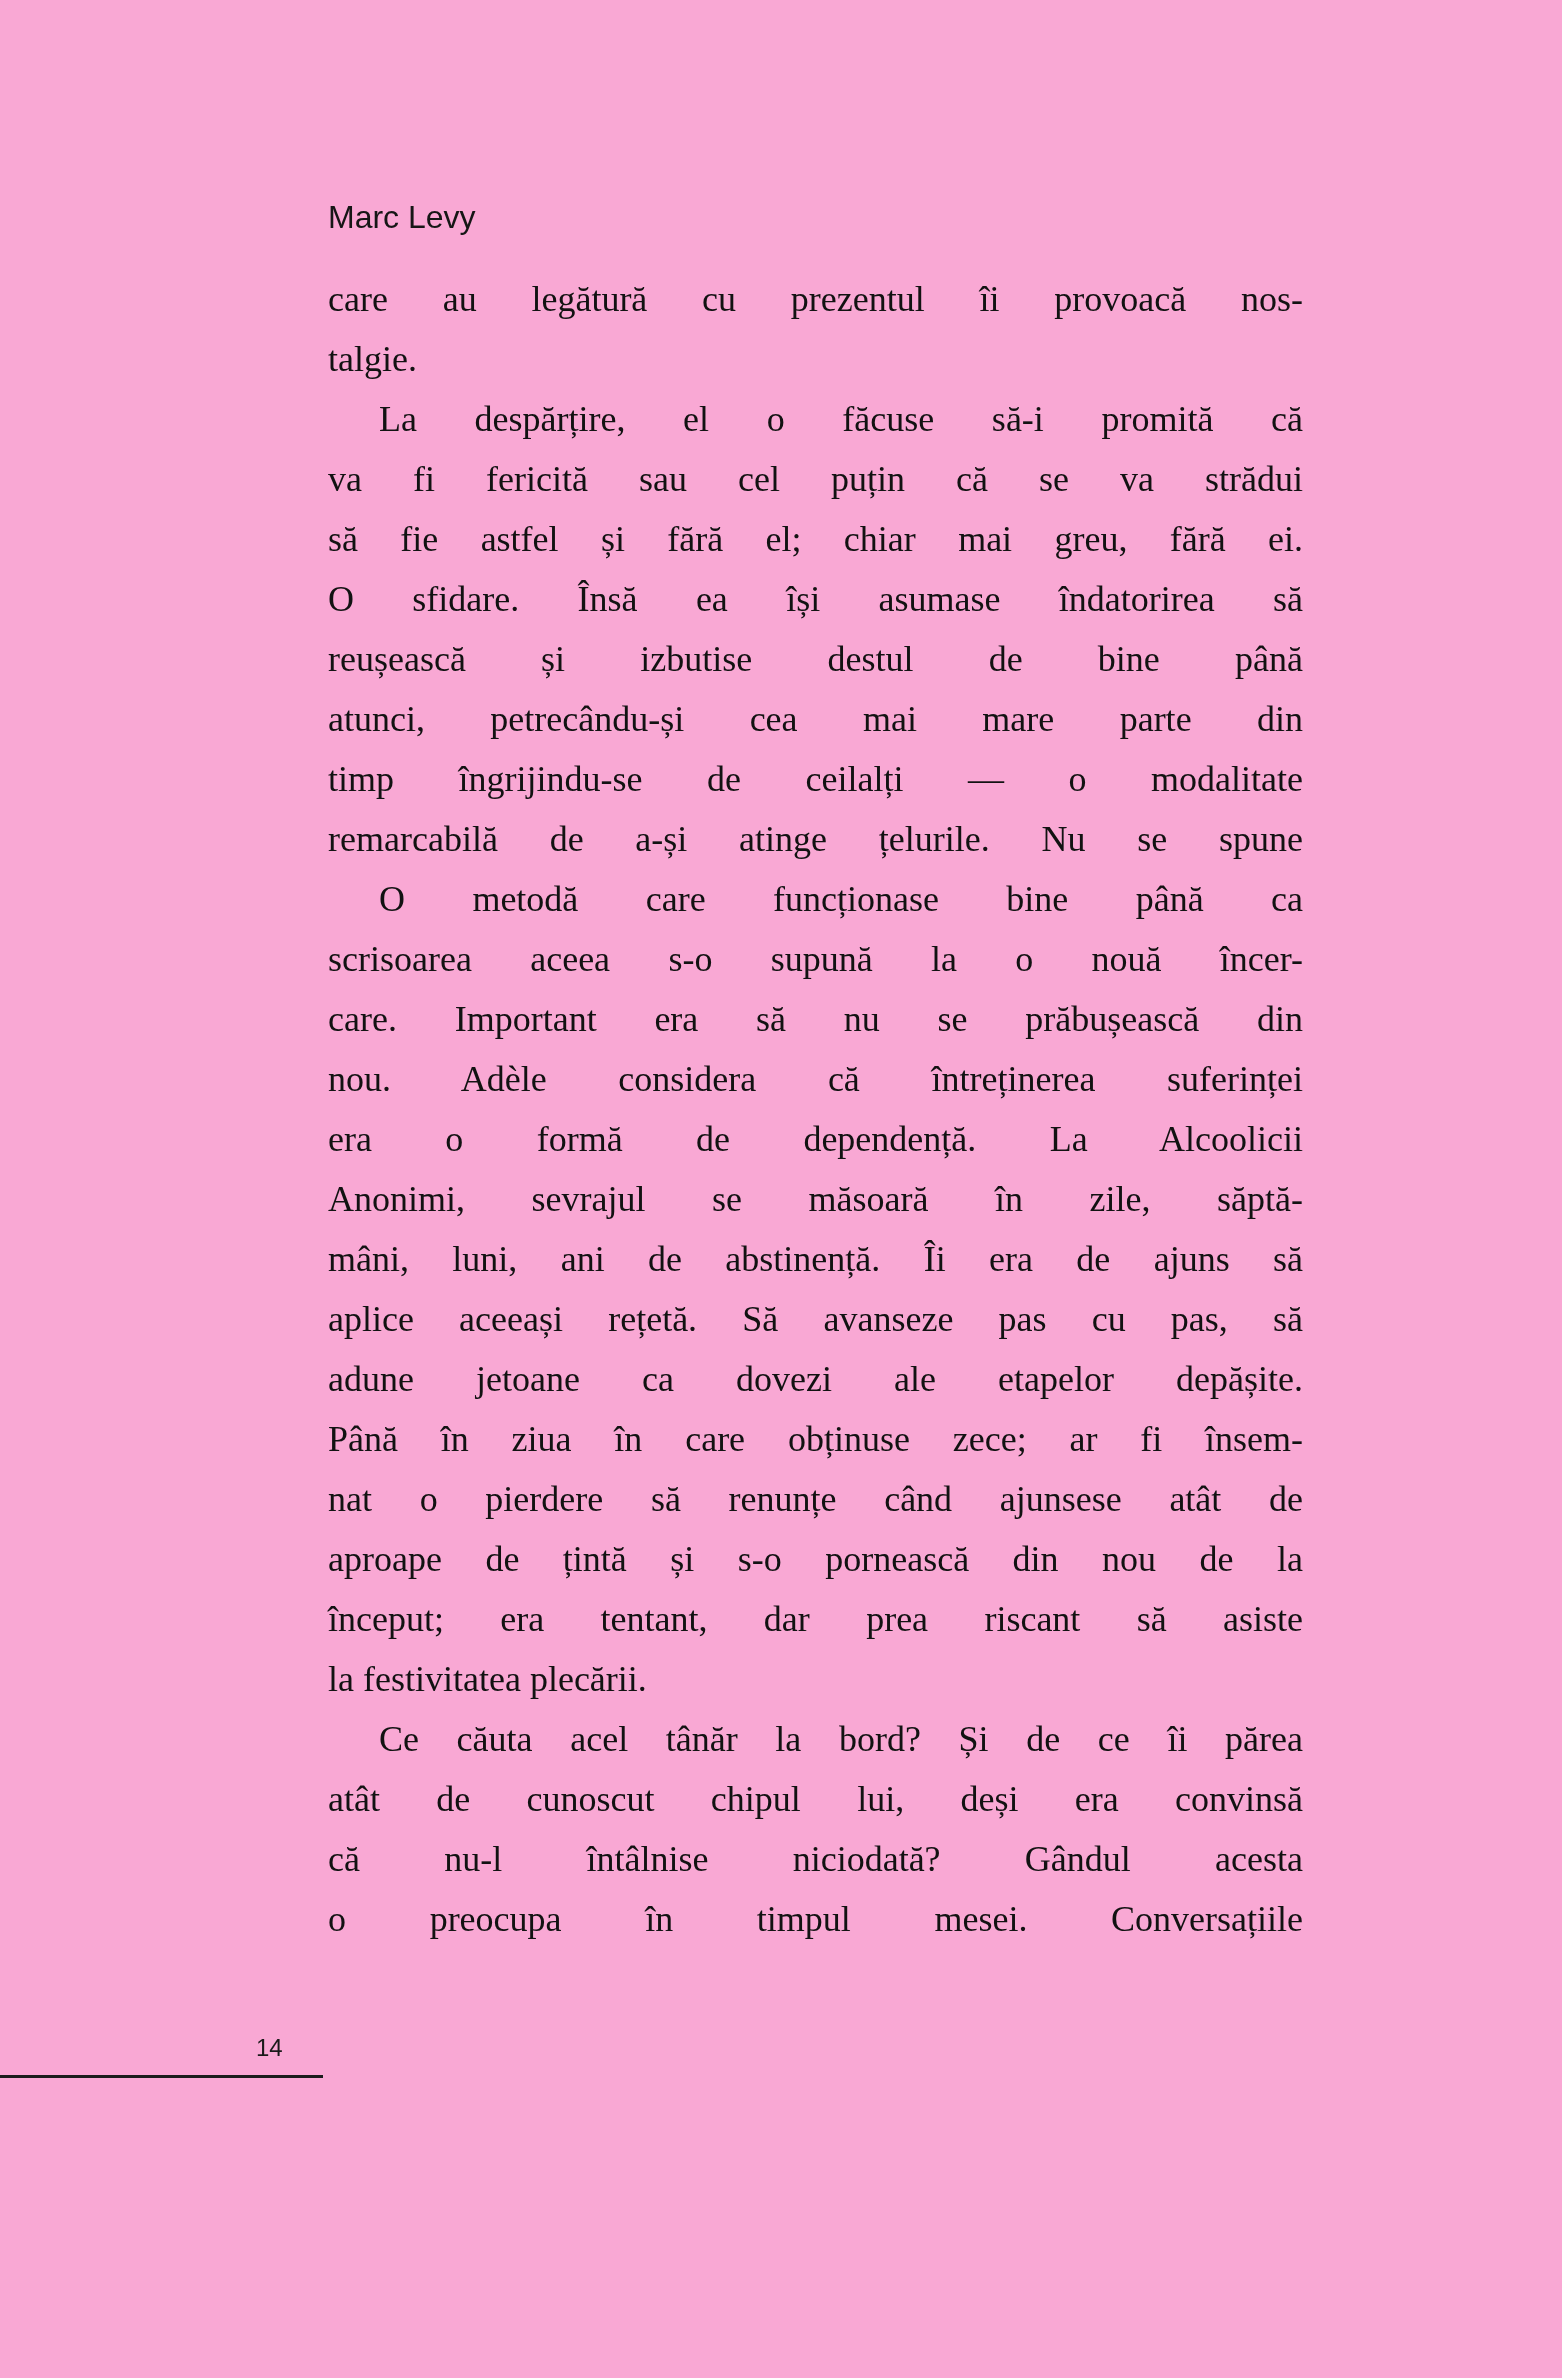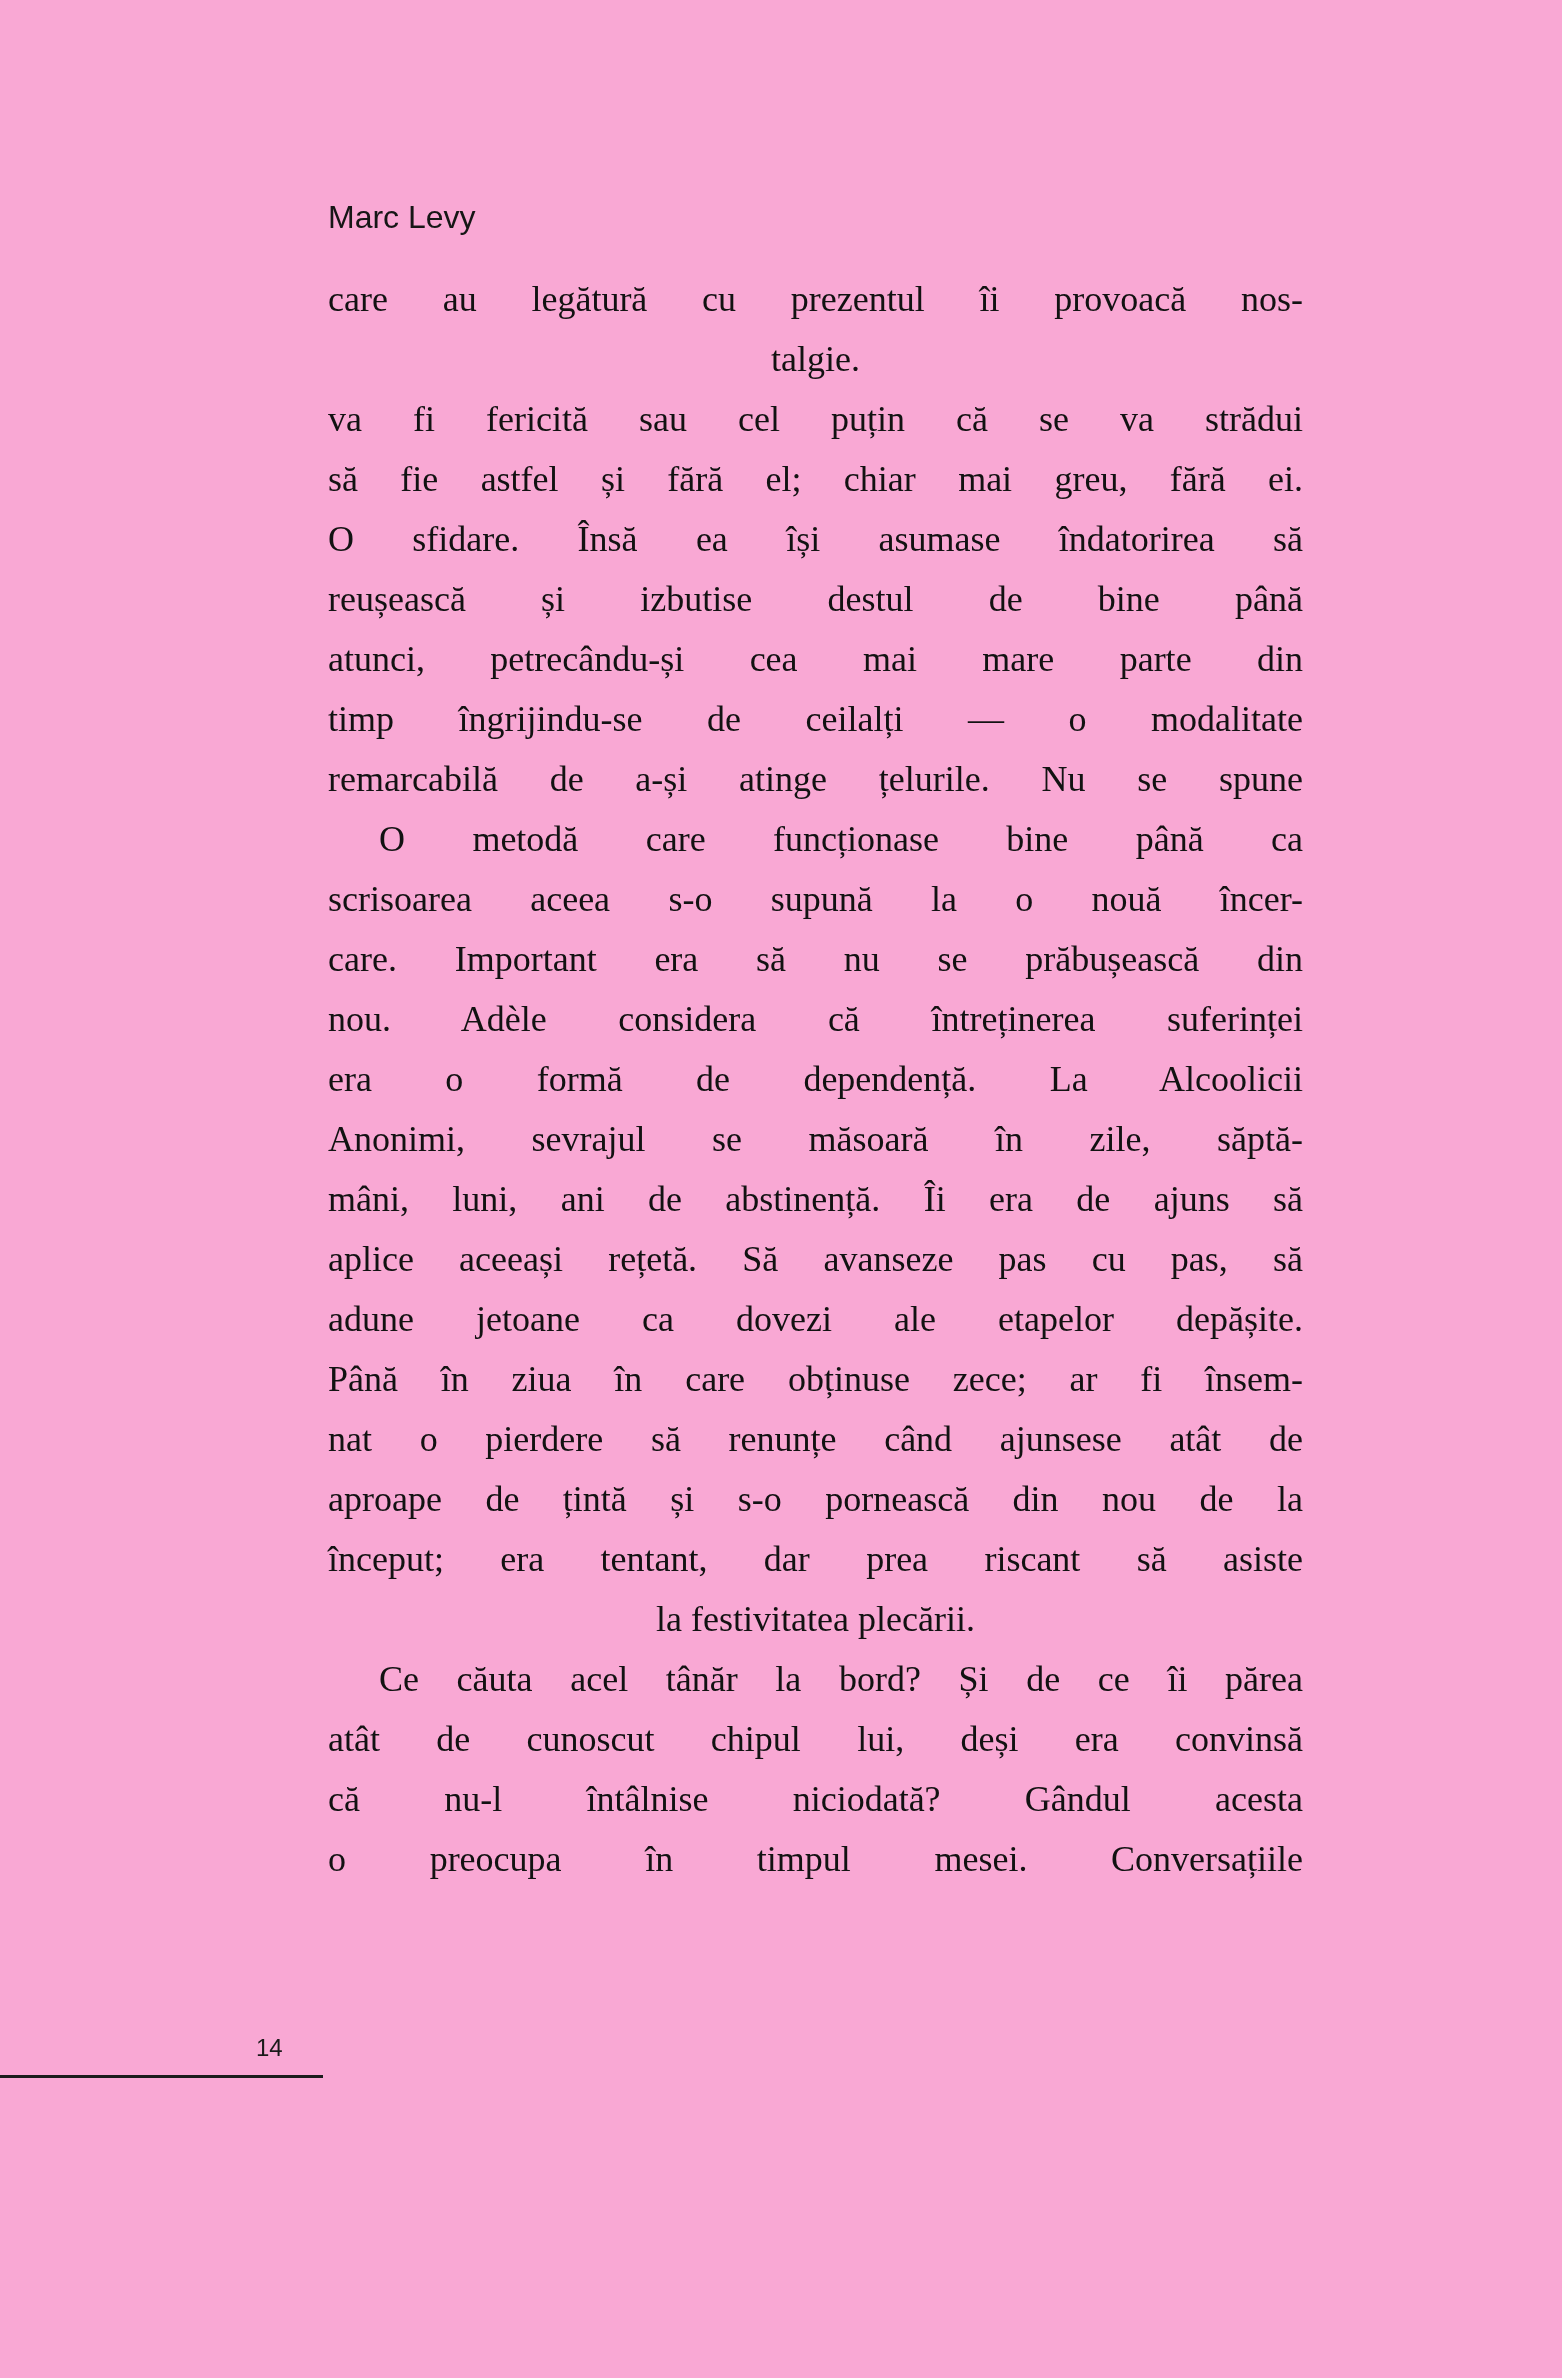--- a/index.html
+++ b/index.html
@@ -28,21 +28,21 @@
     position: absolute;
     left: 328px;
     top: 269px;
     width: 975px;
     font-family: "Liberation Serif", serif;
     font-size: 36px;
     line-height: 60px;
     color: #121212;
   }
   .line {
-    text-align: center;
+    text-align: left;
     white-space: normal;
   }
   .line.just {
     text-align: justify;
     text-align-last: justify;
   }
   .line.indent {
     text-indent: 51px;
   }
   .pagenum {
@@ -65,20 +65,21 @@
 </style>
 </head>
 <body>
 
 <div class="page">
   <div class="author">Marc Levy</div>
 
   <div class="body-text" id="body-text">
       <div class="line just">care au legătură cu prezentul îi provoacă nos-</div>
       <div class="line">talgie.</div>
+      <div class="line indent just">La despărțire, el o făcuse să-i promită că</div>
       <div class="line just">va fi fericită sau cel puțin că se va strădui</div>
       <div class="line just">să fie astfel și fără el; chiar mai greu, fără ei.</div>
       <div class="line just">O sfidare. Însă ea își asumase îndatorirea să</div>
       <div class="line just">reușească și izbutise destul de bine până</div>
       <div class="line just">atunci, petrecându-și cea mai mare parte din</div>
       <div class="line just">timp îngrijindu-se de ceilalți — o modalitate</div>
       <div class="line just">remarcabilă de a-și atinge țelurile. Nu se spune</div>
       <div class="line indent just">O metodă care funcționase bine până ca</div>
       <div class="line just">scrisoarea aceea s-o supună la o nouă încer-</div>
       <div class="line just">care. Important era să nu se prăbușească din</div>

